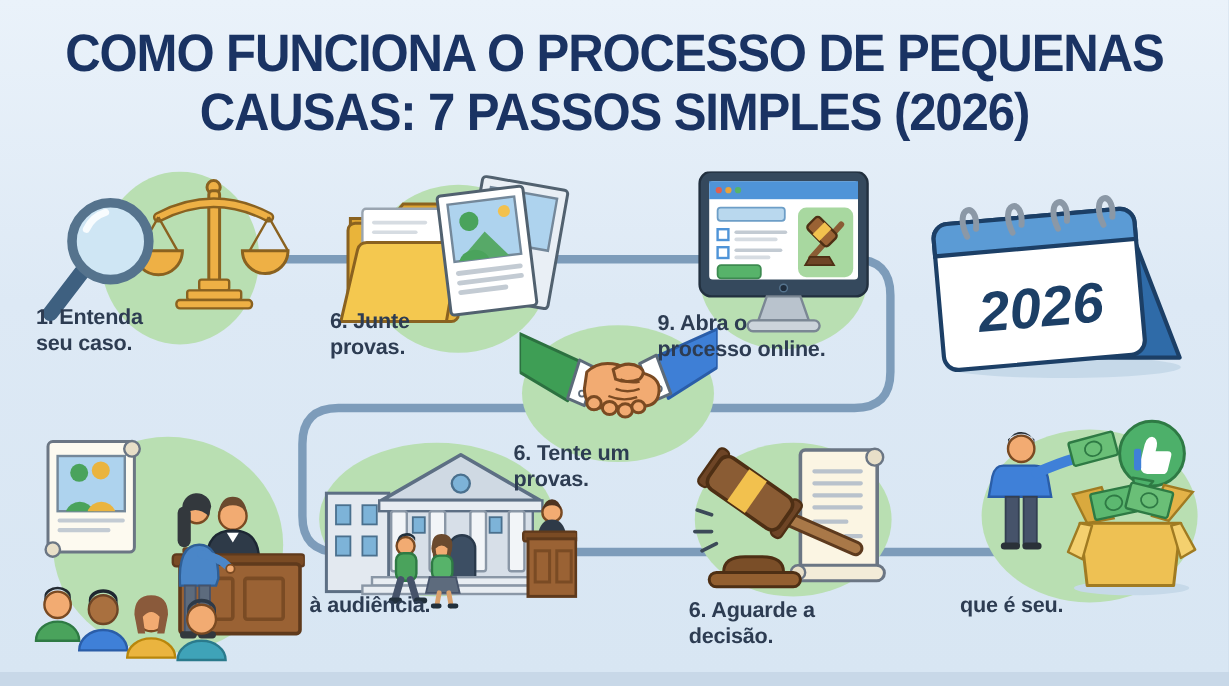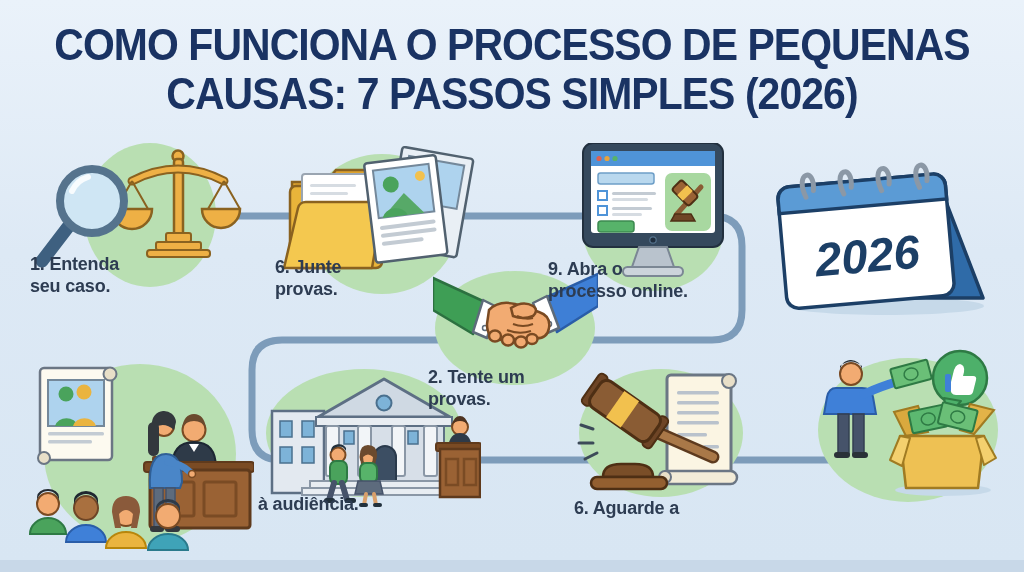--- a/index.html
+++ b/index.html
@@ -357,25 +357,27 @@
   </div>
   <div class="caption" style="left:275px;top:257px;width:185px;">
     <span>6. Junte</span>
     <span>provas.</span>
   </div>
   <div class="caption" style="left:548px;top:259px;width:215px;">
     <span>9. Abra o</span>
     <span>processo online.</span>
   </div>
   <div class="caption" style="left:428px;top:367px;width:175px;">
-    <span>2. Tente um</span>
+    <span>6. Tente um</span>
     <span>provas.</span>
   </div>
   <div class="caption" style="left:258px;top:494px;width:215px;">
     <span>à audiência.</span>
   </div>
   <div class="caption" style="left:574px;top:498px;width:200px;">
     <span>6. Aguarde a</span>
+    <span>decisão.</span>
   </div>
   <div class="caption" style="left:800px;top:494px;width:195px;">
+    <span>que é seu.</span>
   </div>
 
 </div>
 
 </body></html>

